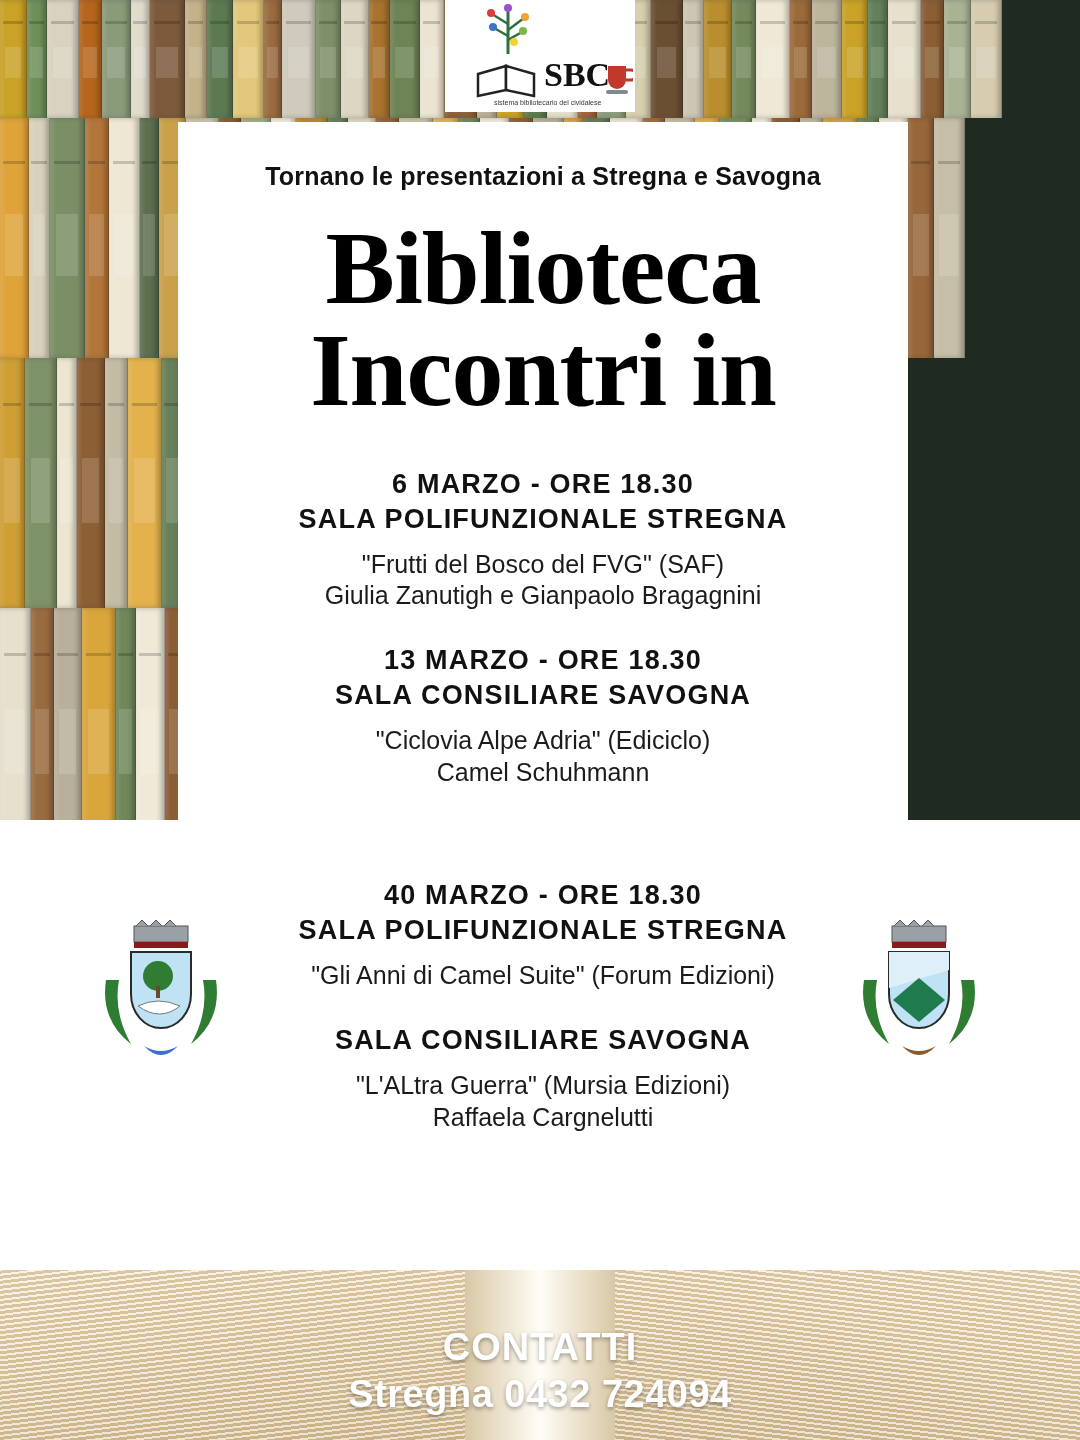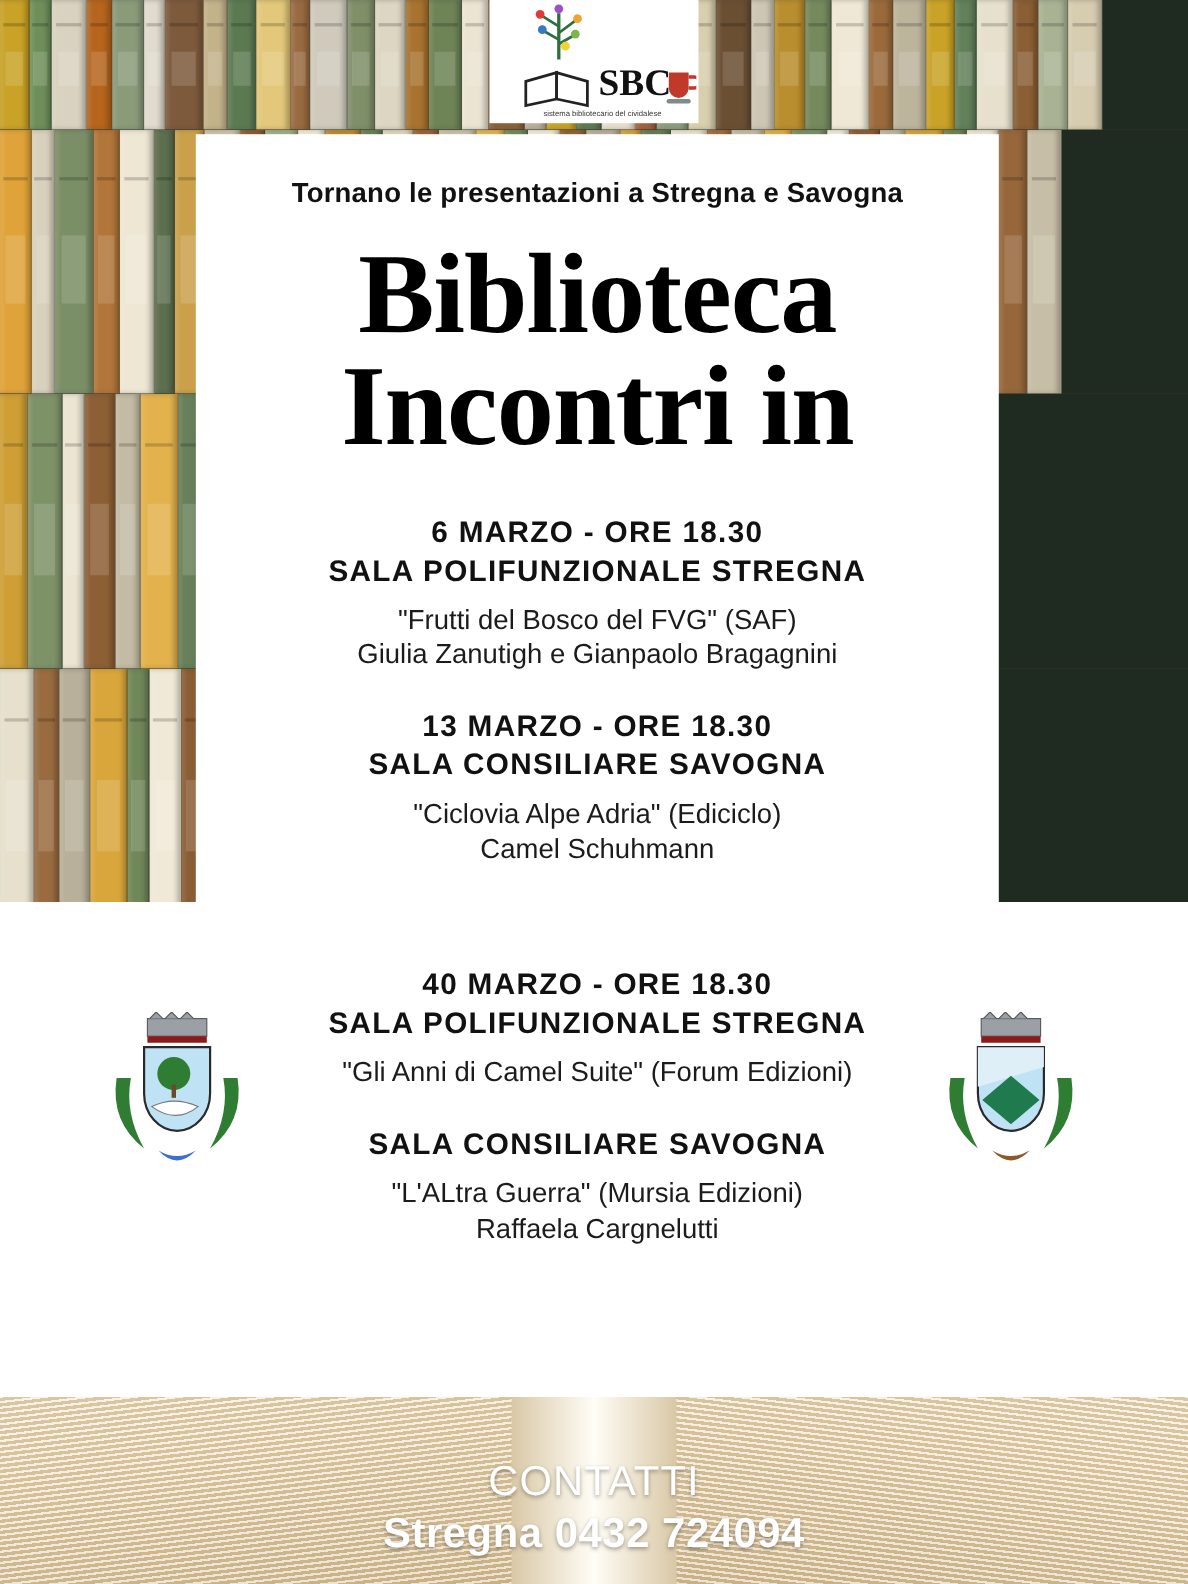--- a/index.html
+++ b/index.html
@@ -237,21 +237,21 @@
     left: 0;
     right: 0;
     bottom: 22px;
     text-align: center;
     z-index: 9;
     color: #ffffff;
     text-shadow: 0 2px 4px rgba(0,0,0,0.35);
   }
   .contacts .head {
     font-size: 38px;
-    font-weight: normal;
+    font-weight: bold;
     letter-spacing: 1px;
     margin: 0 0 4px 0;
   }
   .contacts .row {
     font-size: 38px;
     font-weight: bold;
     letter-spacing: .5px;
     margin: 2px 0;
   }
 </style>

